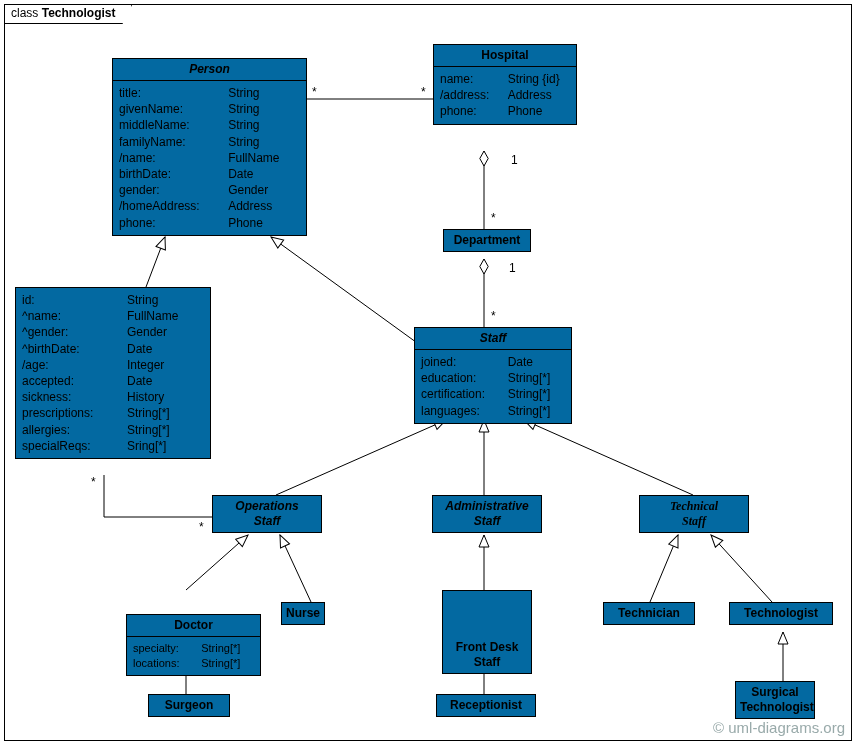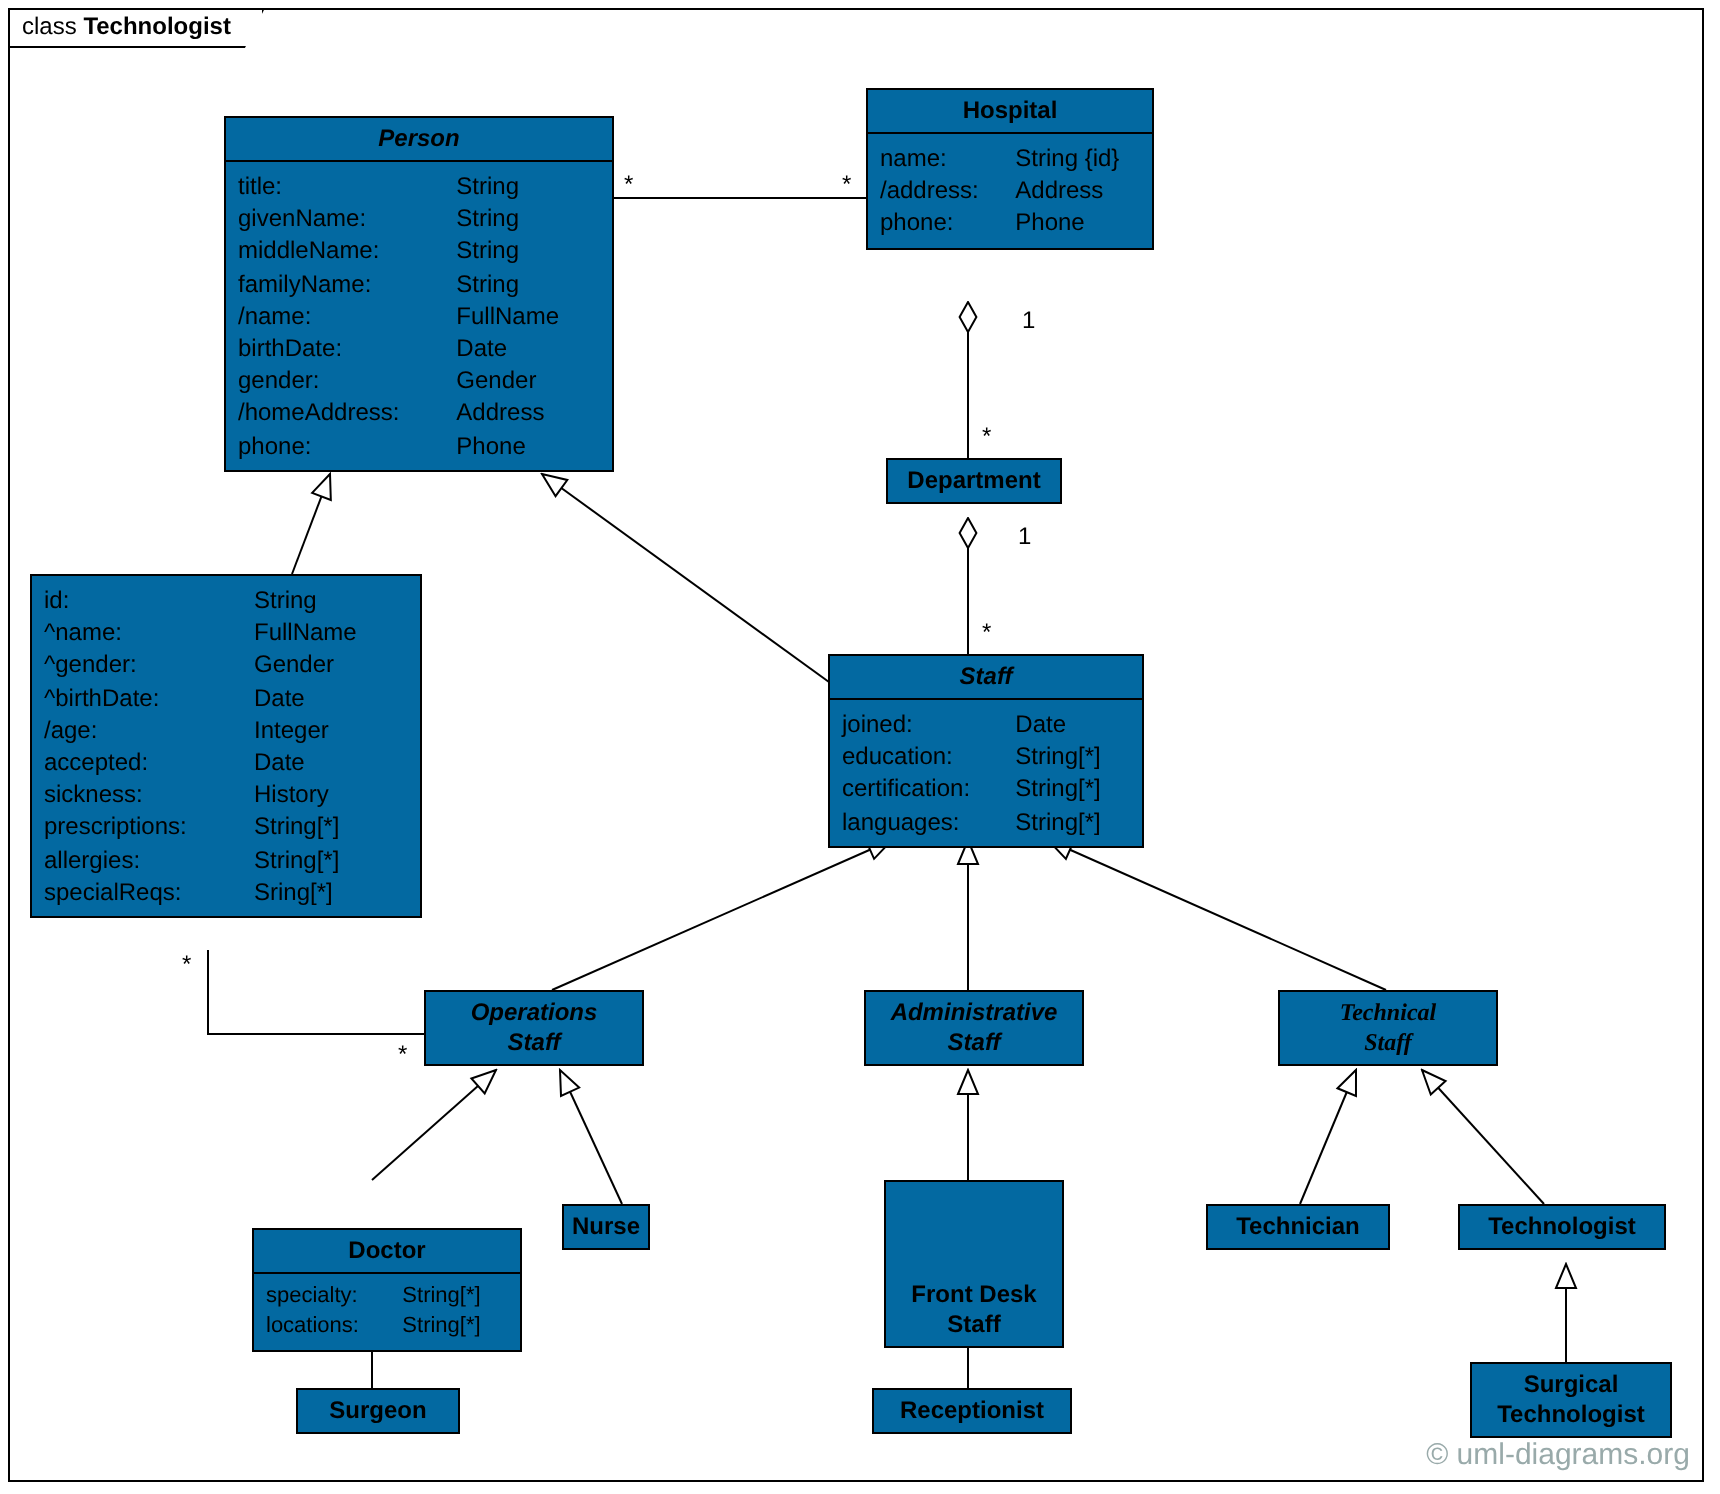--- a/index.html
+++ b/index.html
@@ -250,21 +250,21 @@
   </div>
 
   <div class="class-box" style="left:143px; top:689px; width:82px;">
     <div class="class-title plain" style="border-bottom:none;">Surgeon</div>
   </div>
 
   <div class="class-box" style="left:431px; top:689px; width:100px;">
     <div class="class-title plain" style="border-bottom:none;">Receptionist</div>
   </div>
 
-  <div class="class-box" style="left:730px; top:676px; width:101px;">
+  <div class="class-box" style="left:730px; top:676px; width:80px;">
     <div class="class-title plain" style="border-bottom:none;">Surgical
 Technologist</div>
   </div>
 
   <span class="mlabel" style="left:307px; top:80px;">*</span>
   <span class="mlabel" style="left:416px; top:80px;">*</span>
   <span class="mlabel" style="left:506px; top:148px;">1</span>
   <span class="mlabel" style="left:486px; top:206px;">*</span>
   <span class="mlabel" style="left:504px; top:256px;">1</span>
   <span class="mlabel" style="left:486px; top:304px;">*</span>

